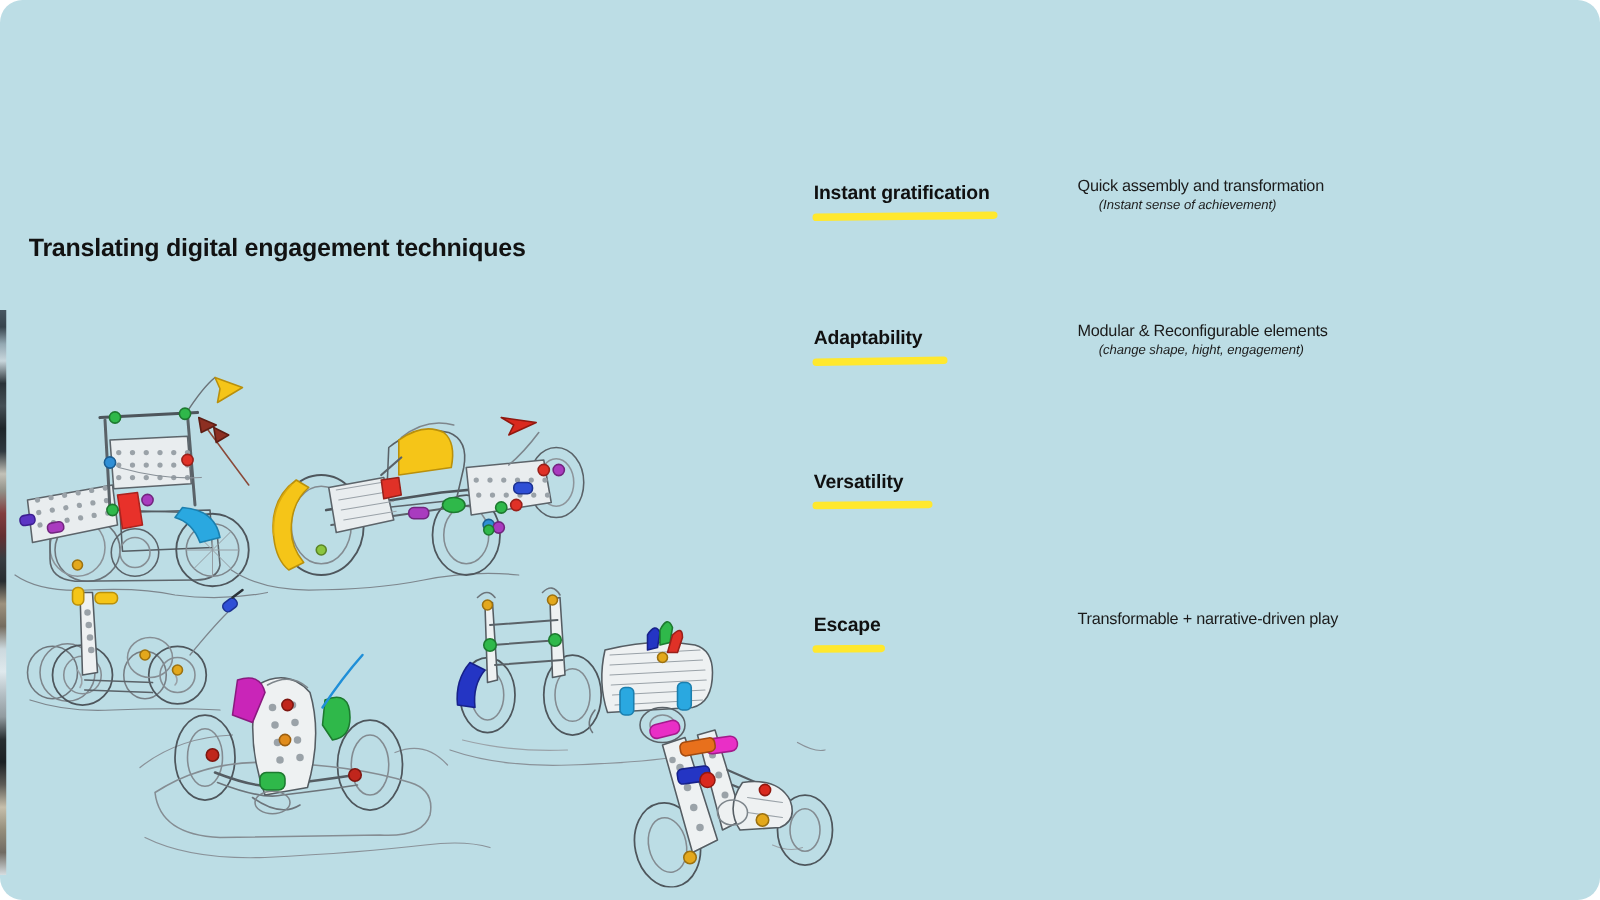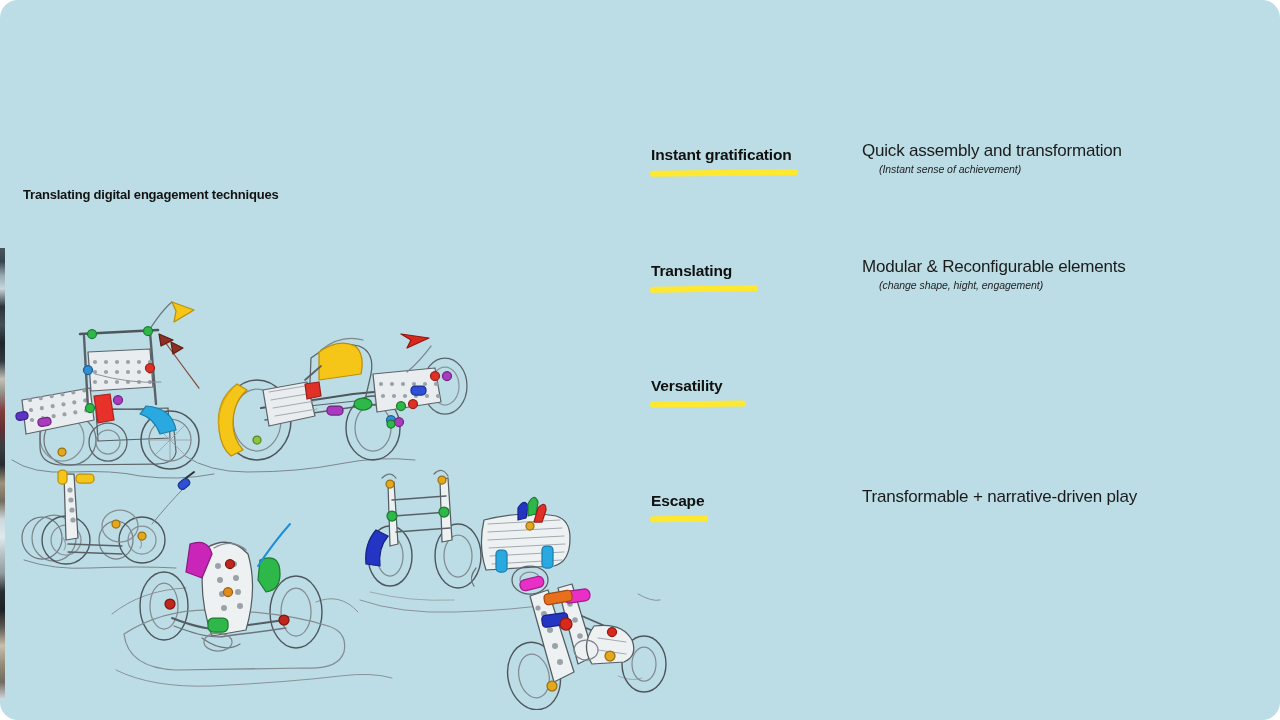--- a/index.html
+++ b/index.html
@@ -16,38 +16,38 @@
                 #1d2429 13%, #3a4349 17%, #10161a 21%, #232b31 25%,
                 #c3bfb4 29%, #8e8a80 32%, #7d2f30 36%, #5c2022 40%,
                 #2c2f33 44%, #1a1d20 48%, #9a8b74 52%, #6e6253 56%,
                 #cdd8dd 60%, #e2eaee 64%, #b4bdc2 68%, #8d9599 72%,
                 #1b1f22 76%, #0d1013 80%, #54504a 84%, #c7bca6 88%,
                 #918772 92%, #6a6157 96%, #d8dde0 100%);
               opacity:.92;}
 
   
   #title{position:absolute;left:23px;top:186px;width:470px;
-         font-size:13px;font-weight:bold;color:#121212;
+         font-size:20px;font-weight:bold;color:#121212;
          line-height:1.32;letter-spacing:-.2px;}
 
   
   .row{position:absolute;left:640px;width:620px;}
   .row-0{top:146px;} .row-1{top:262px;} .row-2{top:377px;} .row-3{top:492px;}
 
   .term{position:absolute;left:11px;top:0;font-size:15.5px;font-weight:bold;
         color:#101010;letter-spacing:-.15px;white-space:nowrap;}
   .underline{position:absolute;left:10px;height:6px;background:#ffe82e;
              border-radius:3px;}
   .u0{top:24px;width:148px;transform:rotate(-.7deg);}
   .u1{top:24px;width:108px;transform:rotate(-.8deg);}
   .u2{top:24px;width:96px;transform:rotate(-.6deg);}
   .u3{top:24px;width:58px;transform:rotate(-.6deg);}
 
   .desc{position:absolute;left:222px;top:-5px;width:400px;}
-  .desc-main{font-size:17px;color:#1b1b1b;line-height:1.18;
+  .desc-main{font-size:13px;color:#1b1b1b;line-height:1.18;
              letter-spacing:-.2px;white-space:nowrap;}
   .desc-sub{font-size:10.5px;font-style:italic;color:#1d1d1d;
             line-height:1.28;margin-top:2px;letter-spacing:-.05px;margin-left:17px;}
   .w-wide{width:392px;white-space:normal;}
 
   
   #sketches{position:absolute;left:0;top:300px;width:690px;height:410px;}
   #sketches svg{display:block;width:690px;height:410px;}
 </style>
 </head>
@@ -64,21 +64,21 @@
   <div class="row row-0">
     <div class="term">Instant gratification</div>
     <div class="underline u0"></div>
     <div class="desc">
       <div class="desc-main">Quick assembly and transformation</div>
       <div class="desc-sub">(Instant sense of achievement)</div>
     </div>
   </div>
 
   <div class="row row-1">
-    <div class="term">Translating</div>
+    <div class="term">Adaptability</div>
     <div class="underline u1"></div>
     <div class="desc">
       <div class="desc-main">Modular &amp; Reconfigurable elements</div>
       <div class="desc-sub">(change shape, hight, engagement)</div>
     </div>
   </div>
 
   <div class="row row-2">
     <div class="term">Versatility</div>
     <div class="underline u2"></div>

